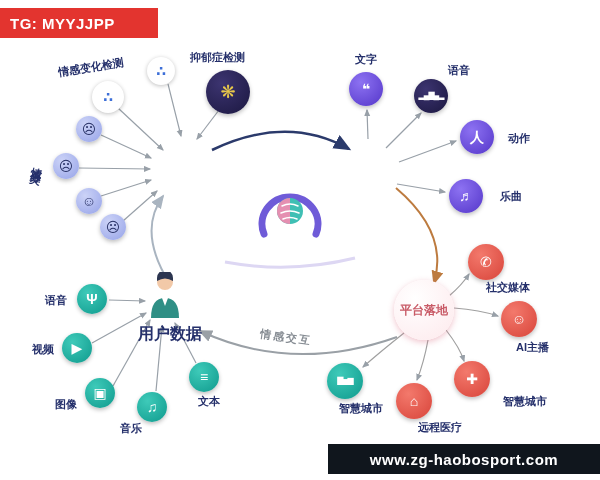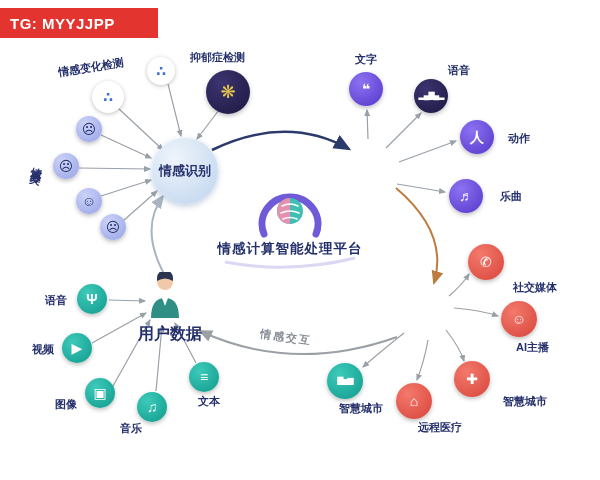--- a/index.html
+++ b/index.html
@@ -86,33 +86,33 @@
     <path d="M 404,333 Q 380,352 363,367" fill="none" stroke="#a0a0a0" stroke-width="1.2" marker-end="url(#m-thin)"></path>
 
     <path d="M 109,300 L 145,301" stroke="#98a0a8" stroke-width="1.2" marker-end="url(#m-thin)"></path>
     <path d="M 92,343 L 146,313" stroke="#98a0a8" stroke-width="1.2" marker-end="url(#m-thin)"></path>
     <path d="M 113,386 L 150,320" stroke="#98a0a8" stroke-width="1.2" marker-end="url(#m-thin)"></path>
     <path d="M 156,391 L 162,326" stroke="#98a0a8" stroke-width="1.2" marker-end="url(#m-thin)"></path>
     <path d="M 196,363 L 175,323" stroke="#98a0a8" stroke-width="1.2" marker-end="url(#m-thin)"></path>
   </svg>
 
   <div class="tg-badge">TG: MYYJJPP</div>
+  <div class="site-bar">www.zg-haobosport.com</div>
 
   <div class="center-logo">
     <svg width="76" height="52" viewBox="0 0 76 52" style="display:block;margin:0 auto">
       <path d="M 12,48 A 28,27 0 1 1 64,48" fill="none" stroke="#6f5bd8" stroke-width="7" stroke-linecap="round"></path>
       <circle cx="38" cy="25" r="13" fill="#3fbfb4"></circle>
       <path d="M 38,12 A 13,13 0 0 0 38,38 Z" fill="#e58fb1"></path>
       <path d="M 30,20 Q 38,16 46,20 M 29,27 Q 38,23 47,27 M 31,33 Q 38,30 45,33" fill="none" stroke="#ffffff" stroke-width="1.6" stroke-linecap="round"></path>
     </svg>
-    <div class="center-title">情感计算智能处理平台</div>
-  </div>
-
-  <div class="hub" style="left:152px;top:138px;width:66px;height:66px;font-size:13px">
-    <span>情感识别</span>
+  </div>
+
+  <div class="hub landing" style="left:394px;top:280px;width:60px;height:60px">
+    <span>平台落地</span>
   </div>
 
   <div class="person" style="left:147px;top:272px">
     <svg width="36" height="48" viewBox="0 0 36 48">
       <circle cx="18" cy="10" r="8" fill="#f2c9a8"></circle>
       <path d="M 10,6 A 8,8 0 0 1 26,6 L 26,9 Q 18,4 10,9 Z" fill="#2c3550"></path>
       <path d="M 4,46 Q 4,26 18,26 Q 32,26 32,46 Z" fill="#2f8f85"></path>
       <path d="M 15,26 L 18,34 L 21,26 Z" fill="#ffffff"></path>
     </svg>
   </div>
@@ -158,21 +158,21 @@
     <span class="ic">人</span>
   </div>
   <div class="lbl" style="left:500px;top:189px">乐曲</div>
   <div class="sat purple" style="left:449px;top:179px;width:34px;height:34px">
     <span class="ic">♬</span>
   </div>
 
   <div class="sat coral" style="left:468px;top:244px;width:36px;height:36px">
     <span class="ic">✆</span>
   </div>
-  <div class="lbl" style="left:513px;top:280px">社交媒体</div>
+  <div class="lbl" style="left:486px;top:280px">社交媒体</div>
   <div class="sat coral" style="left:501px;top:301px;width:36px;height:36px">
     <span class="ic">☺</span>
   </div>
   <div class="lbl" style="left:516px;top:340px">AI主播</div>
   <div class="sat coral" style="left:454px;top:361px;width:36px;height:36px">
     <span class="ic">✚</span>
   </div>
   <div class="lbl" style="left:503px;top:394px">智慧城市</div>
   <div class="sat coral" style="left:396px;top:383px;width:36px;height:36px">
     <span class="ic">⌂</span>

